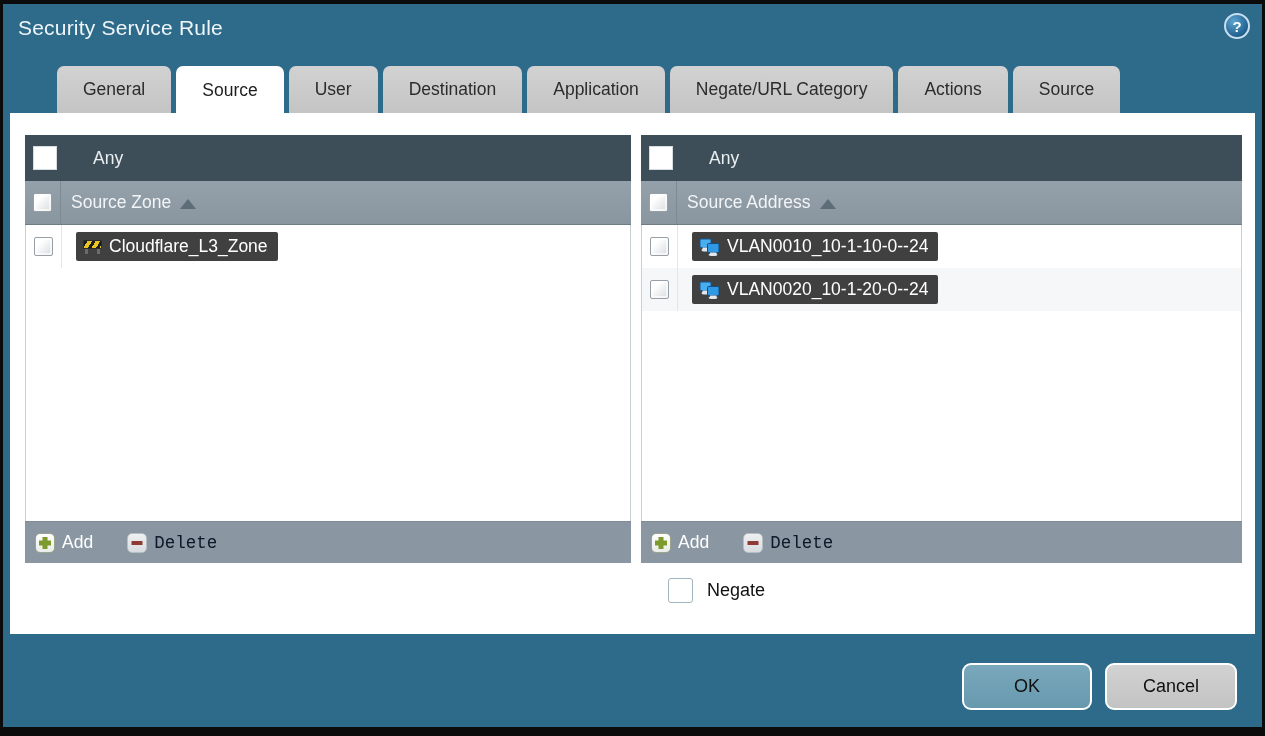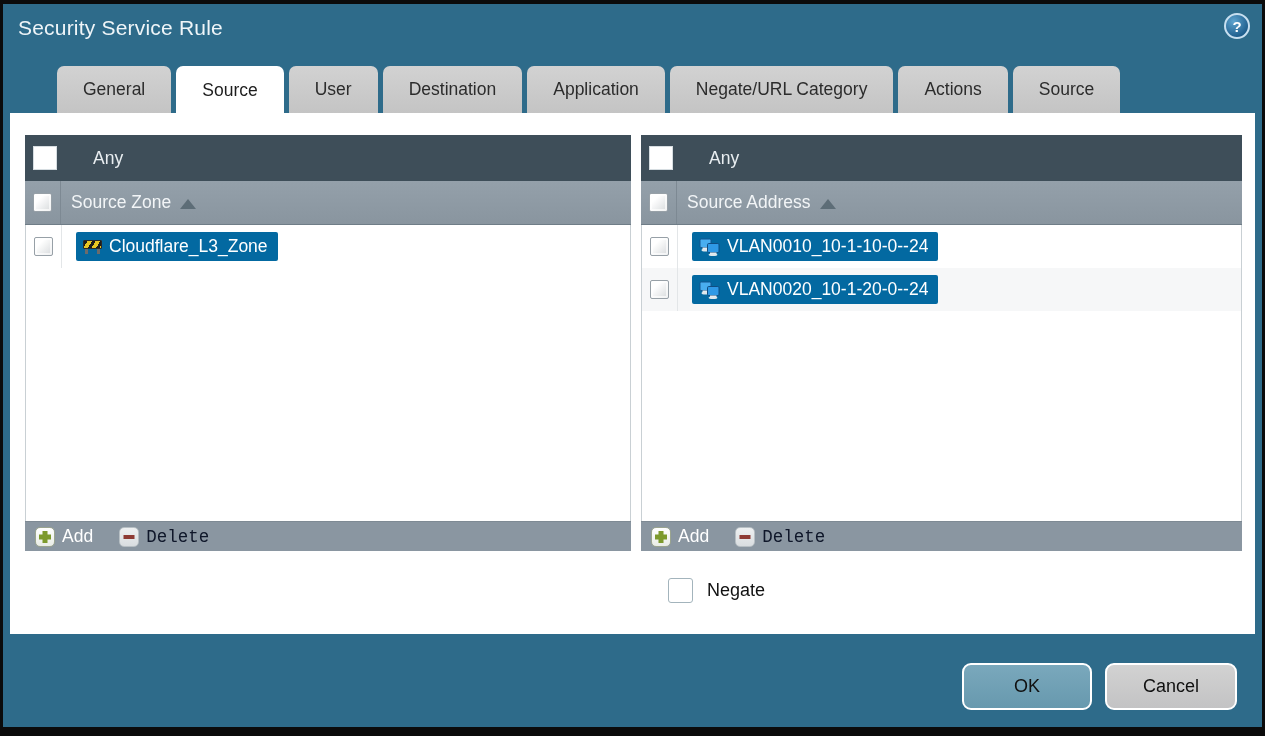--- a/index.html
+++ b/index.html
@@ -72,27 +72,27 @@
   .list {
     height:296px; background:#fff; overflow:hidden;
     border-left:1px solid #c9d0d4; border-right:1px solid #c9d0d4;
   }
   .row { height:43px; display:flex; align-items:center; cursor:pointer; }
   .row.alt { background:#f6f7f8; }
   .row .cb-cell { align-self:stretch; border-right:1px solid #e3e6e8; }
 
   .chip {
     display:inline-flex; align-items:center; gap:7px; margin-left:14px;
-    background:#0369a1; color:#fff; font-size:17.5px;
+    background:#404040; color:#fff; font-size:17.5px;
     height:29px; padding:0 10px 0 7px; border-radius:2px; white-space:nowrap;
   }
 
   .footer-bar {
-    height:30px; background:#8A96A1; border-top:1px solid #7e8a94;
-    display:flex; align-items:center; padding-left:10px; gap:26px;
+    height:42px; background:#8A96A1; border-top:1px solid #7e8a94;
+    display:flex; align-items:center; padding-left:10px; gap:34px;
   }
   .ftr-btn { display:flex; align-items:center; gap:7px; cursor:pointer; }
   .ftr-btn .lbl { font-size:17.5px; color:#fff; }
   .ftr-btn.disabled .lbl { color:#0f172a; cursor:default;font-family:Liberation Mono, monospace; }
 
   .sq-icon {
     width:20px; height:20px; border-radius:5px; position:relative;
     background:linear-gradient(#ffffff,#e9ece6); border:1px solid #9aa48f;
   }
   .sq-icon.add::before, .sq-icon.add::after {

